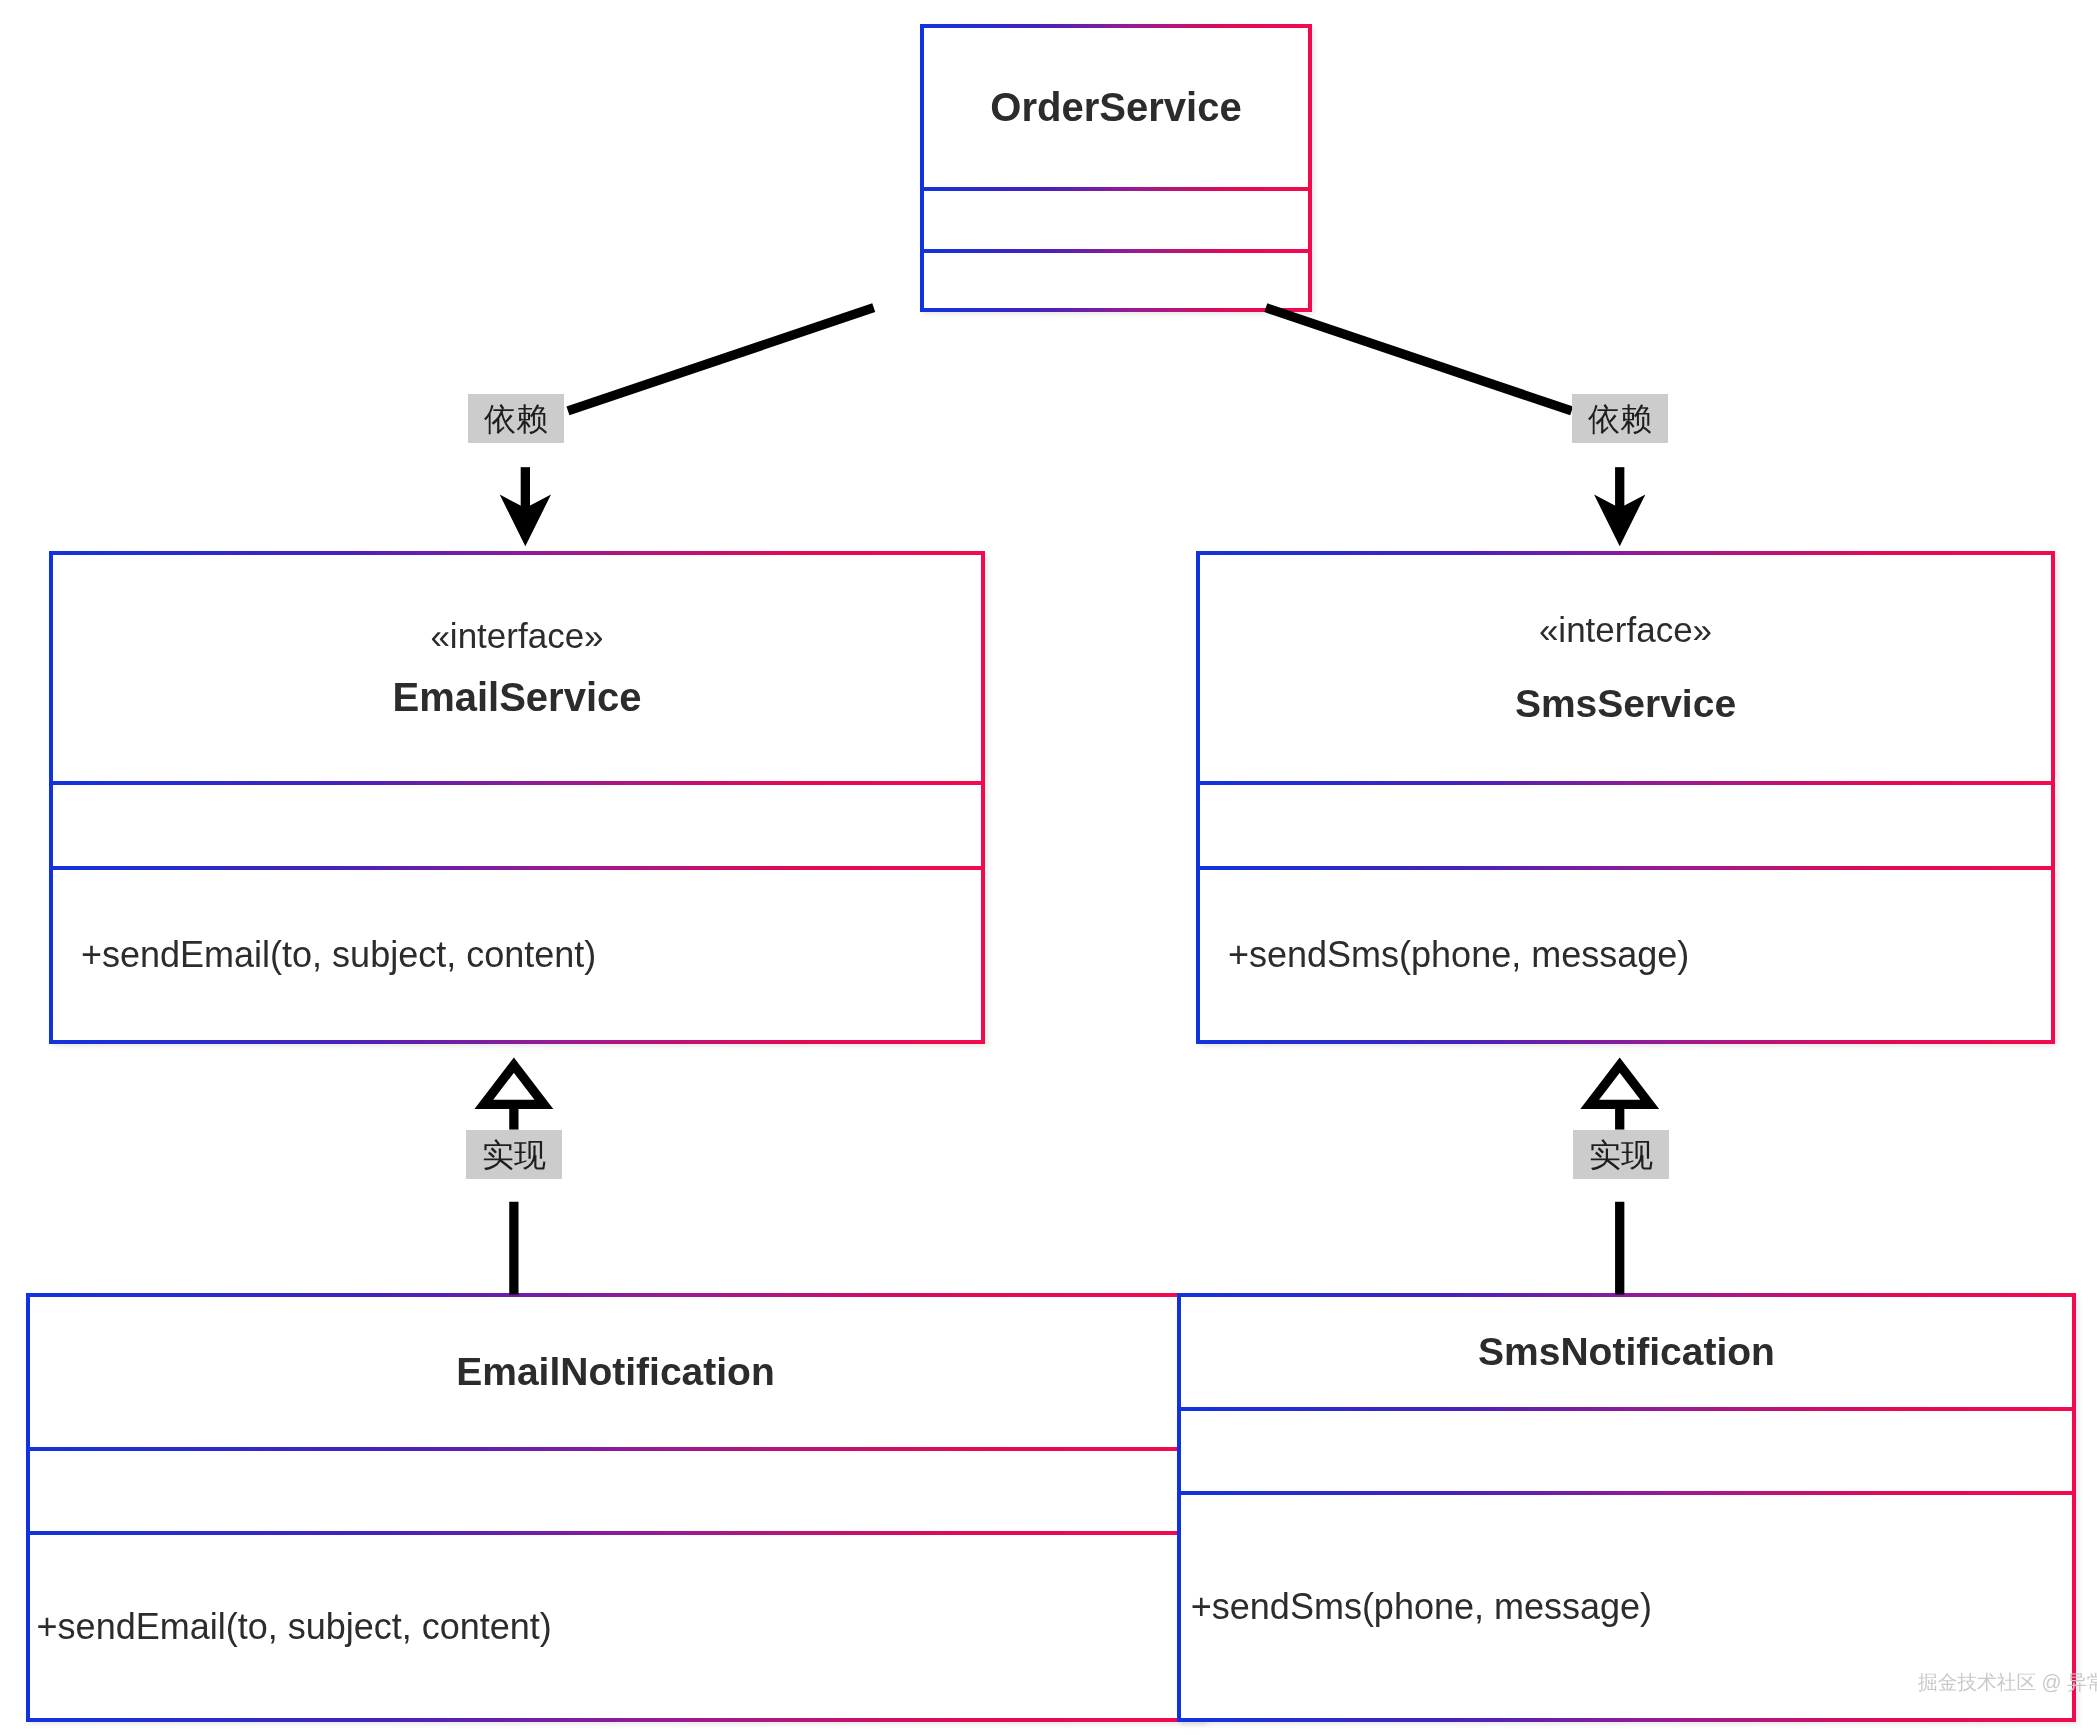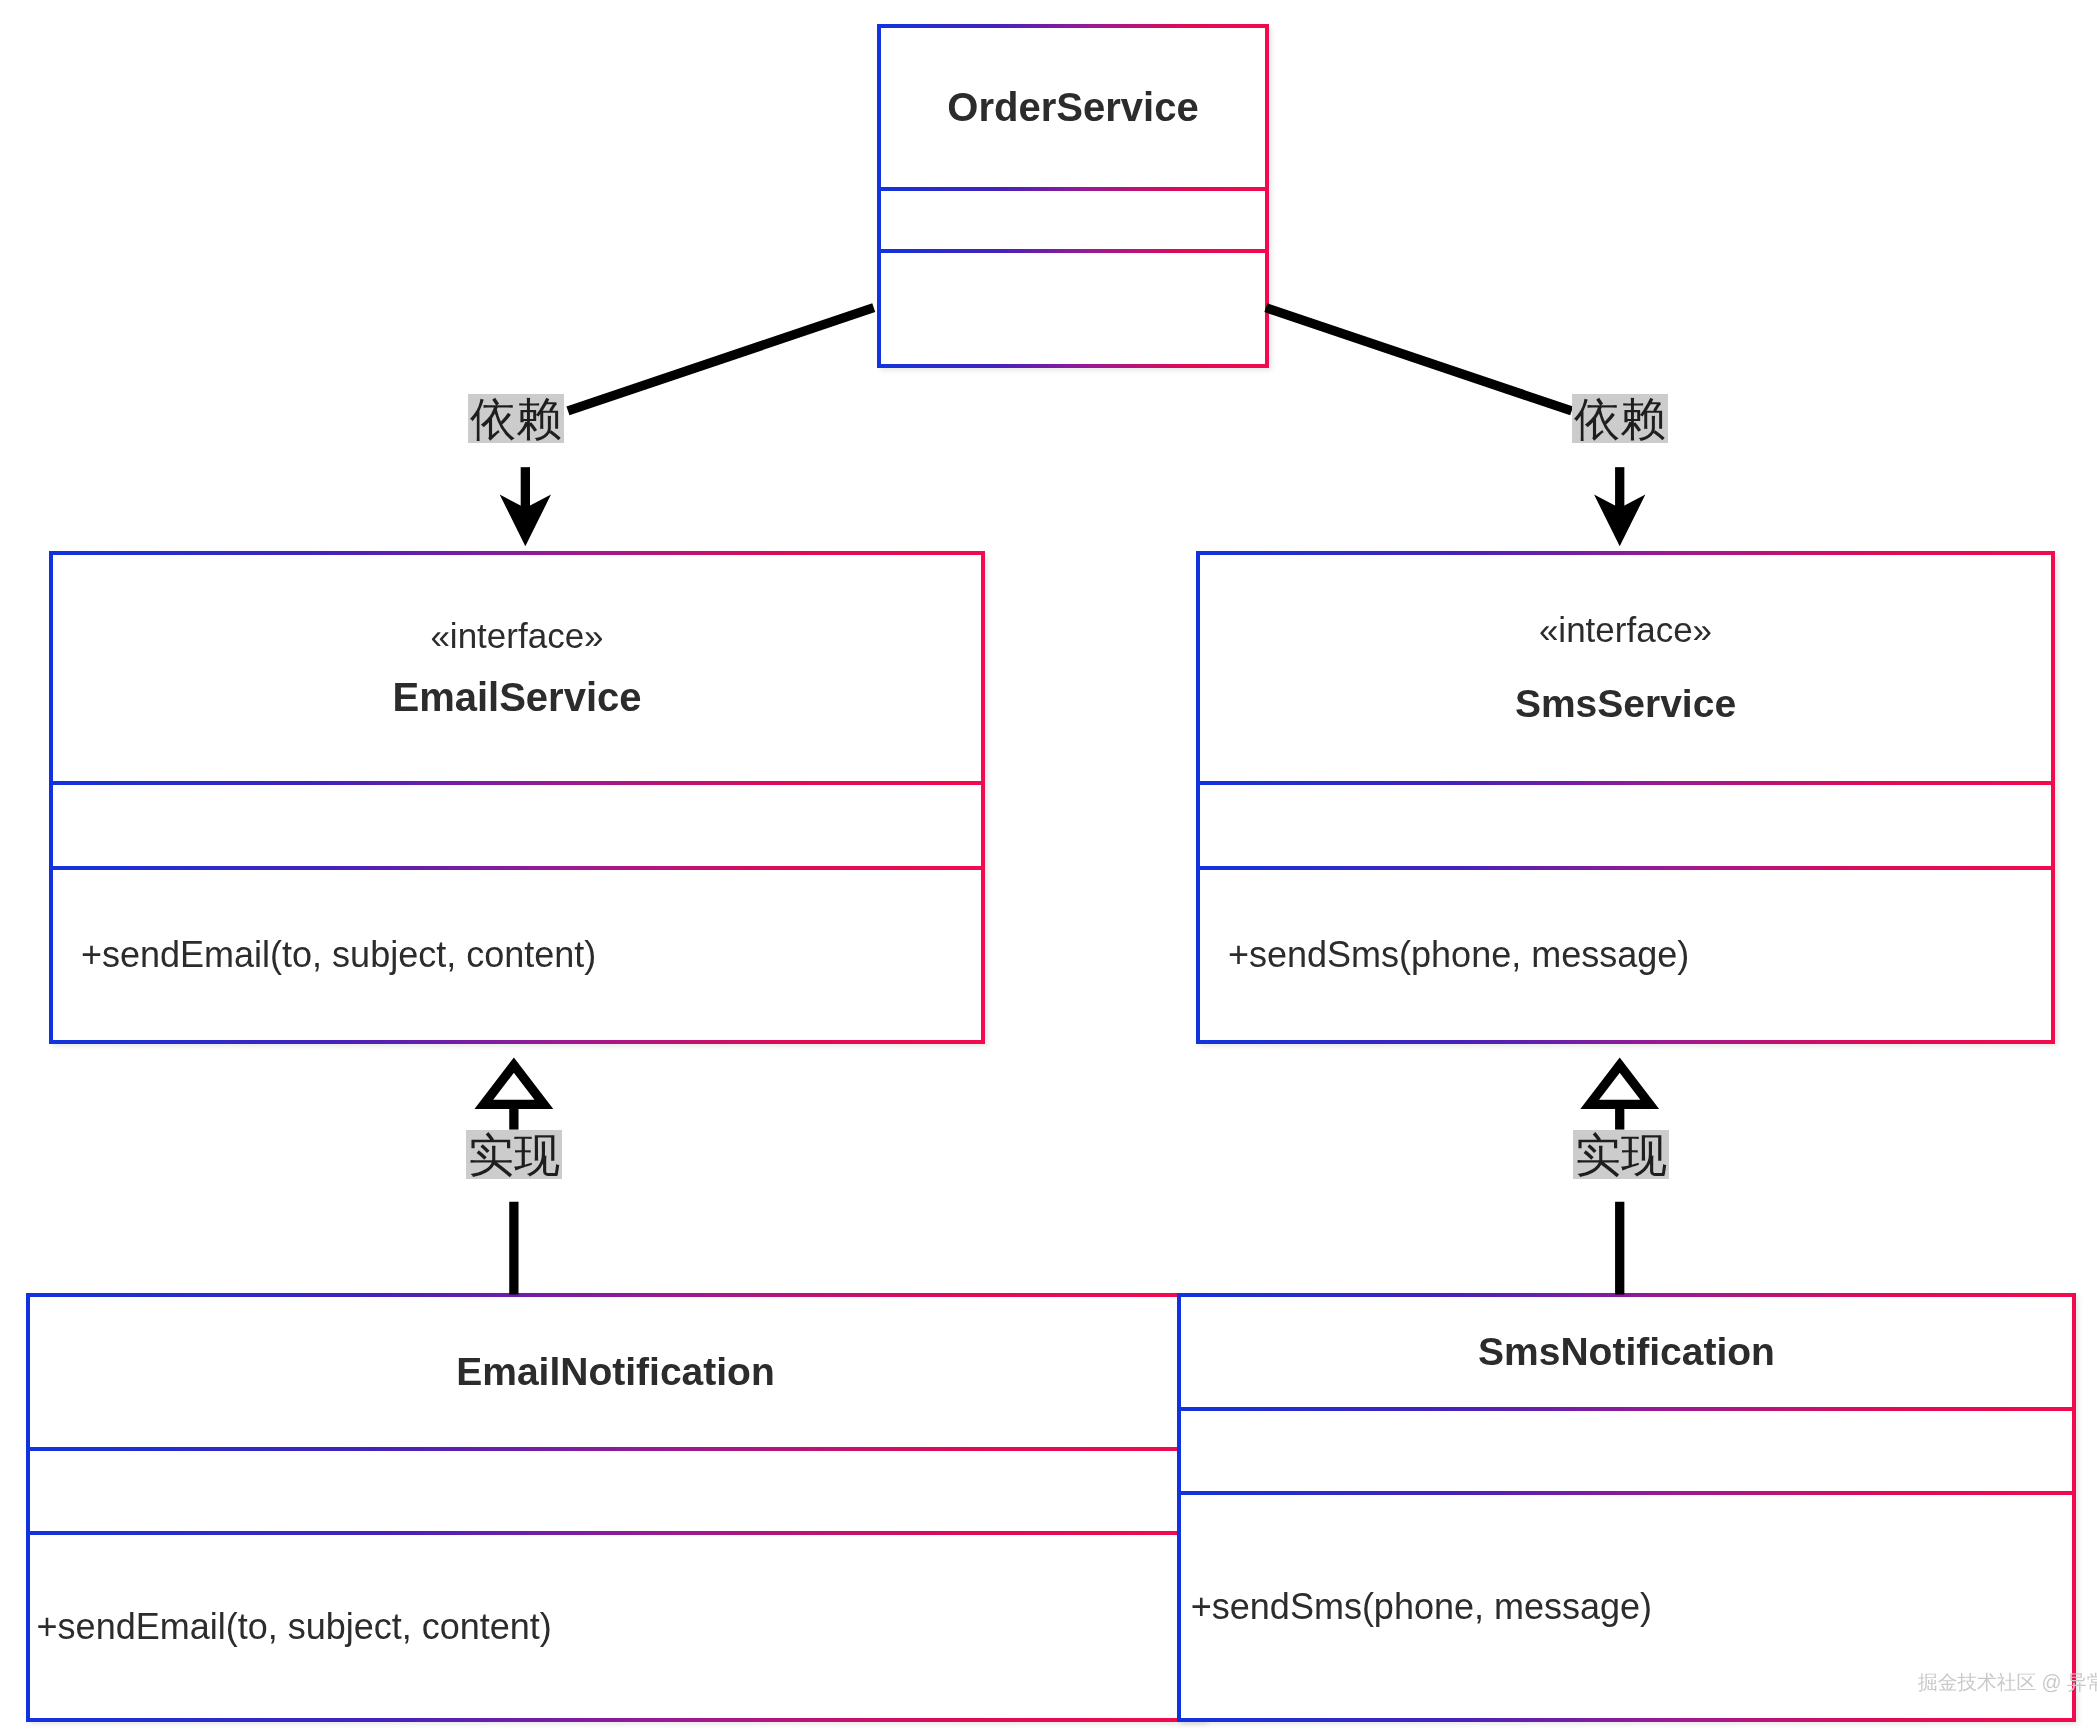--- a/index.html
+++ b/index.html
@@ -58,21 +58,21 @@
   }
 
   
   .edge-label {
     position: absolute;
     background: #cccccc;
     color: #1e1e1e;
     display: flex;
     align-items: center;
     justify-content: center;
-    font-size: 46px;
+    font-size: 32px;
     line-height: 1;
     box-sizing: border-box;
     z-index: 6;
   }
 
   
   #edges {
     position: absolute;
     left: 0;
     top: 0;
@@ -116,21 +116,21 @@
       <path d="M 941 1950 L 886 2022 L 996 2022 Z" fill="none" stroke="#000000" stroke-width="17" stroke-linejoin="miter"></path>
     </g>
 
     <g>
       <path d="M 2966 2370 L 2966 2200" stroke="#000000" stroke-width="17" fill="none"></path>
       <path d="M 2966 2068 L 2966 2022" stroke="#000000" stroke-width="17" fill="none"></path>
       <path d="M 2966 1950 L 2911 2022 L 3021 2022 Z" fill="none" stroke="#000000" stroke-width="17" stroke-linejoin="miter"></path>
     </g>
   </svg>
 
-  <div class="uml-box" style="left:877px; top:24px; width:392px; height:344px;">
+  <div class="uml-box" style="left:920px; top:24px; width:392px; height:288px;">
     <div class="compartment" style="height:159px;">
       <span class="cls-name" style="font-size:40px;">OrderService</span>
     </div>
     <div class="compartment divided" style="height:62px;">
       <span class="cls-method" style="font-size:32px;"></span>
     </div>
     <div class="compartment divided" style="flex:1;">
       <span class="cls-method" style="font-size:32px;"></span>
     </div>
   </div>

